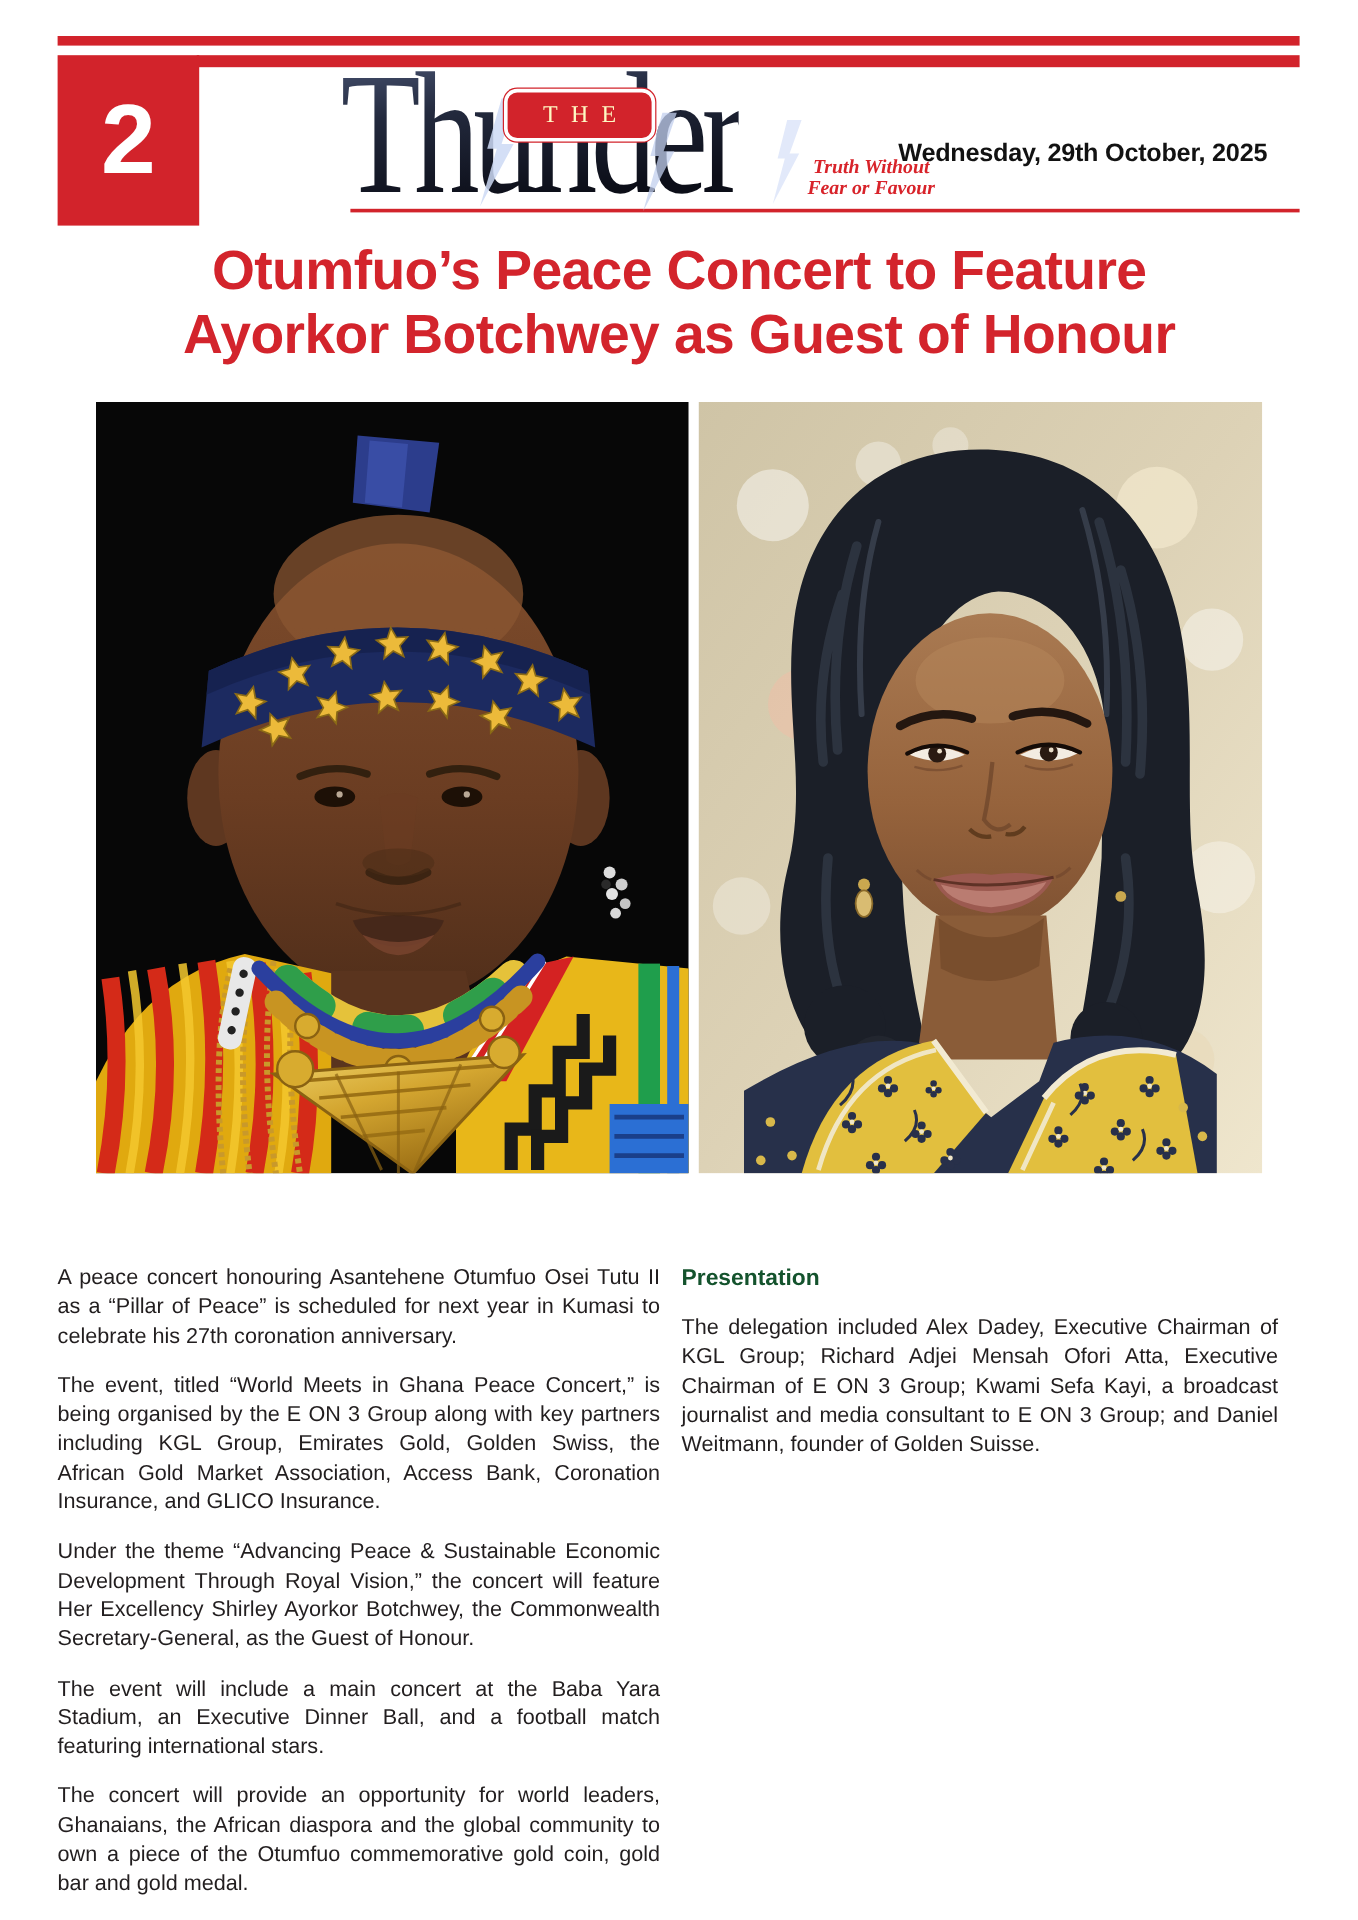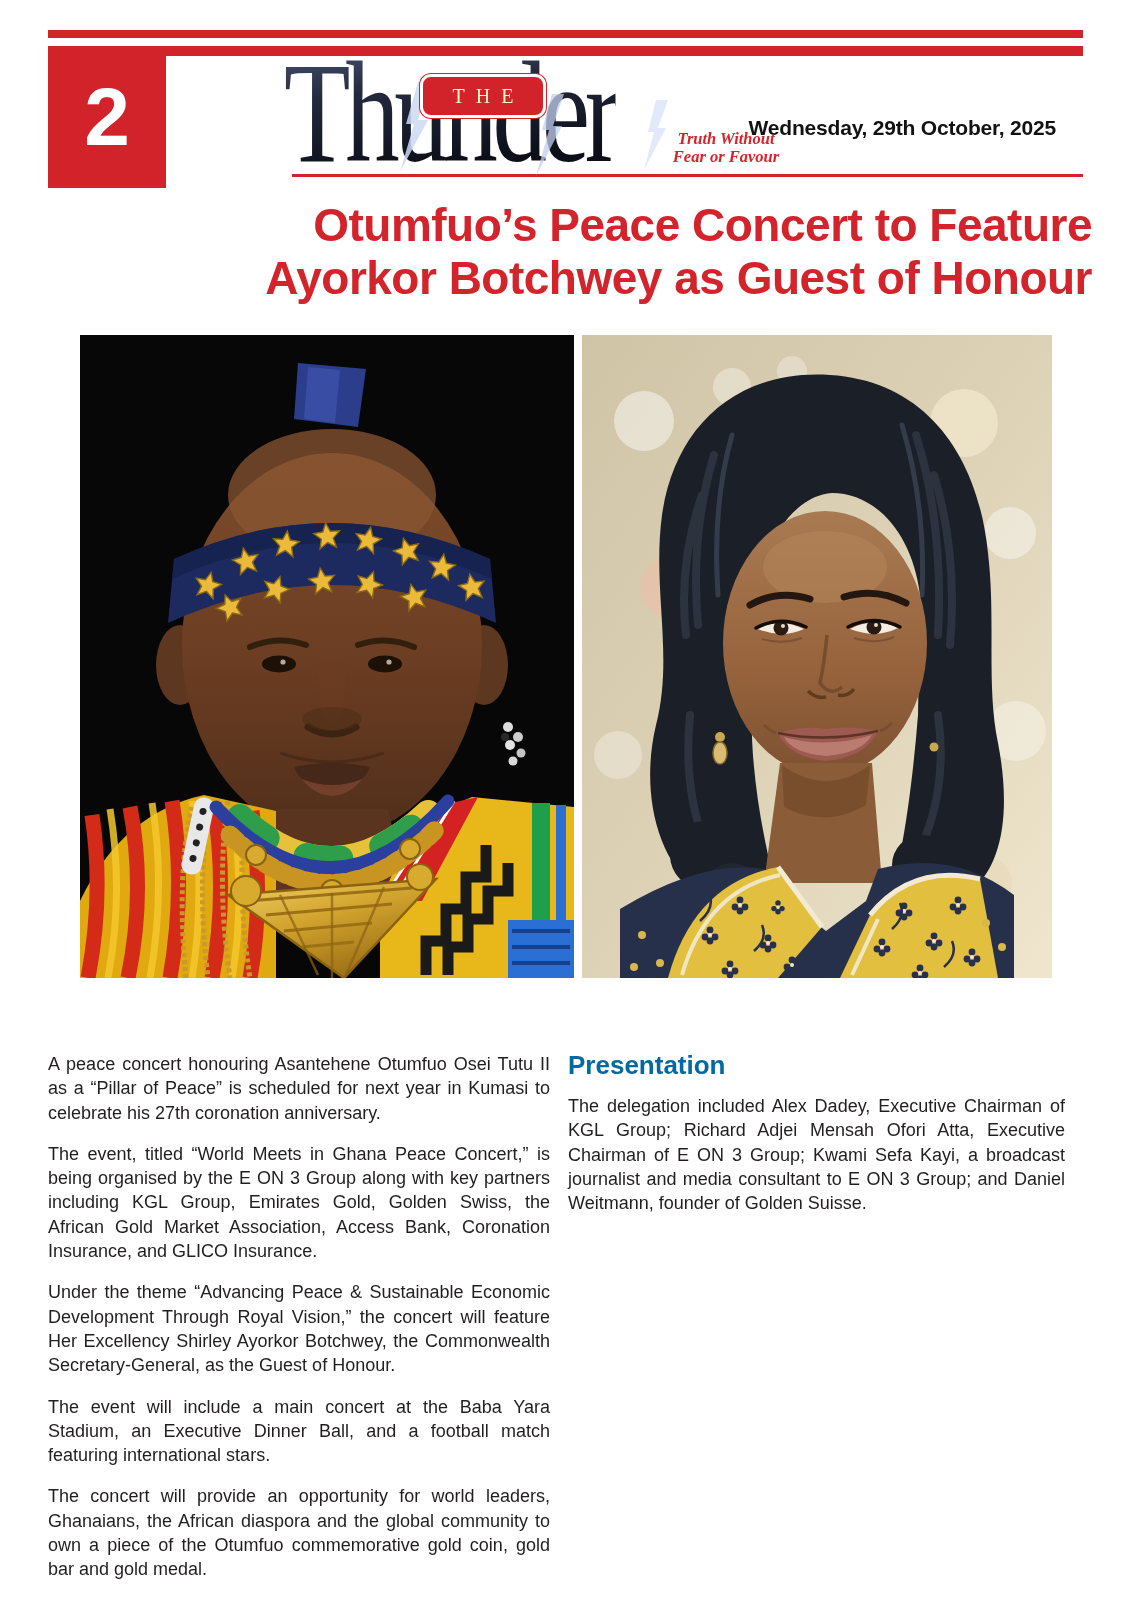--- a/index.html
+++ b/index.html
@@ -45,38 +45,38 @@
     font-family:"Liberation Serif","DejaVu Serif",serif;
     font-style:italic;font-weight:bold;color:#d8232a;
     font-size:16.5px;line-height:17.5px;text-align:center;
   }
   .issue-date{
     position:absolute;left:706px;top:116px;width:350px;text-align:right;
     font-size:21px;font-weight:bold;color:#121212;letter-spacing:-0.2px;
   }
   
   .headline{
-    position:absolute;left:40px;top:199px;width:1052px;text-align:right;
+    position:absolute;left:40px;top:199px;width:1052px;text-align:center;
     color:#d3242c;font-weight:bold;font-size:46px;line-height:53px;letter-spacing:-0.5px;
   }
   
   .photo{position:absolute;top:335px;height:643px;overflow:hidden;}
   .photo-left{left:80px;width:494px;}
   .photo-right{left:582px;width:470px;}
   .photo svg{display:block;}
   
   .col{position:absolute;top:1052px;}
   .col-left{left:48px;width:502px;}
   .col-right{left:568px;width:497px;}
   .col p{
     margin:0 0 17px 0;font-size:18px;line-height:24.3px;
     text-align:justify;color:#221e1f;
   }
   .col h3{
-    margin:0 0 15px 0;font-size:26px;line-height:27px;color:#0369a1;
+    margin:0 0 15px 0;font-size:19px;line-height:27px;color:#14532d;
     font-weight:bold;
   }
   .heading-gap{margin-top:80px !important;}
 </style>
 </head>
 <body>
 
 <div id="page">
 
   <div class="strip-top"></div>

